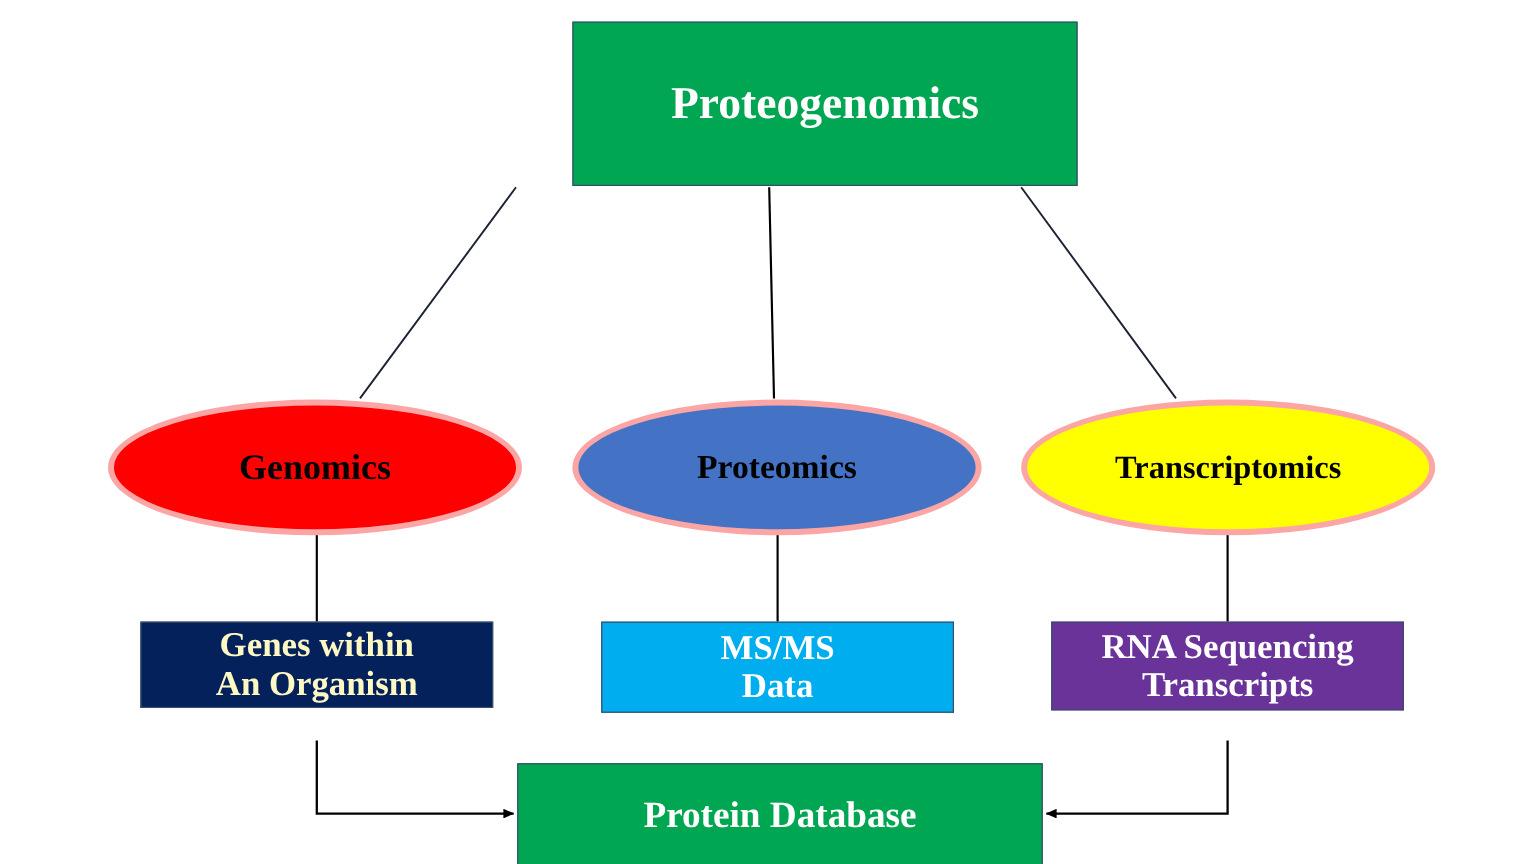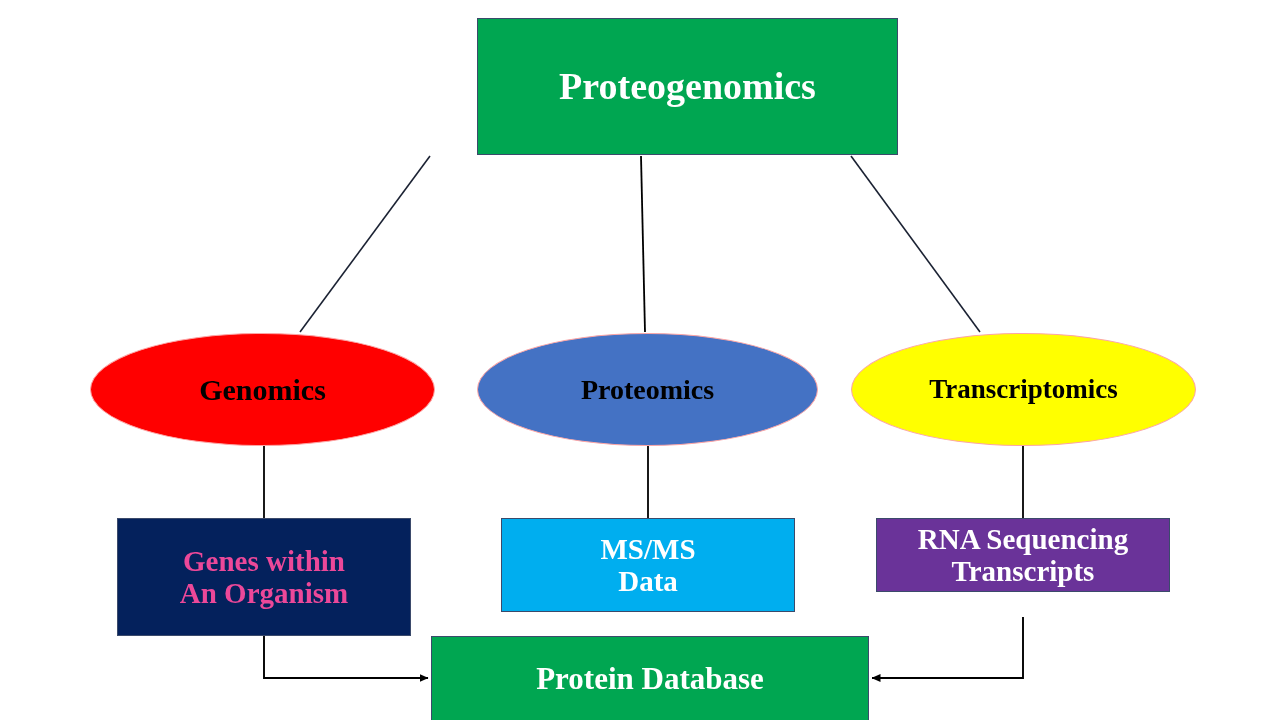--- a/index.html
+++ b/index.html
@@ -32,21 +32,21 @@
     text-align: center;
     font-weight: bold;
     line-height: 1.12;
     box-sizing: border-box;
     white-space: pre-line;
   }
   .box {
     border: 1px solid #3b4a6b;
   }
   .ellipse {
-    border: 1px solid #fca5a5;
+    border: 5px solid #fca5a5;
     border-radius: 50%;
   }
 
   
   #node-proteogenomics {
     left: 430px; top: 18px;
     width: 421px; height: 137px;
     background: #00A651;
     color: #ffffff;
     font-size: 38px;
@@ -72,28 +72,28 @@
     left: 851px; top: 333px;
     width: 345px; height: 113px;
     background: #FFFF00;
     color: #000000;
     font-size: 27px;
   }
 
   
   #node-genes-within-organism {
     left: 117px; top: 518px;
-    width: 294px; height: 118px;
+    width: 294px; height: 72px;
     background: #04215C;
-    color: #ec4899;
+    color: #fef9c3;
     font-size: 29px;
   }
   #node-msms-data {
     left: 501px; top: 518px;
-    width: 294px; height: 94px;
+    width: 294px; height: 76px;
     background: #00AEEF;
     color: #ffffff;
     font-size: 29px;
   }
   #node-rna-sequencing-transcripts {
     left: 876px; top: 518px;
     width: 294px; height: 74px;
     background: #6A3399;
     color: #ffffff;
     font-size: 29px;

